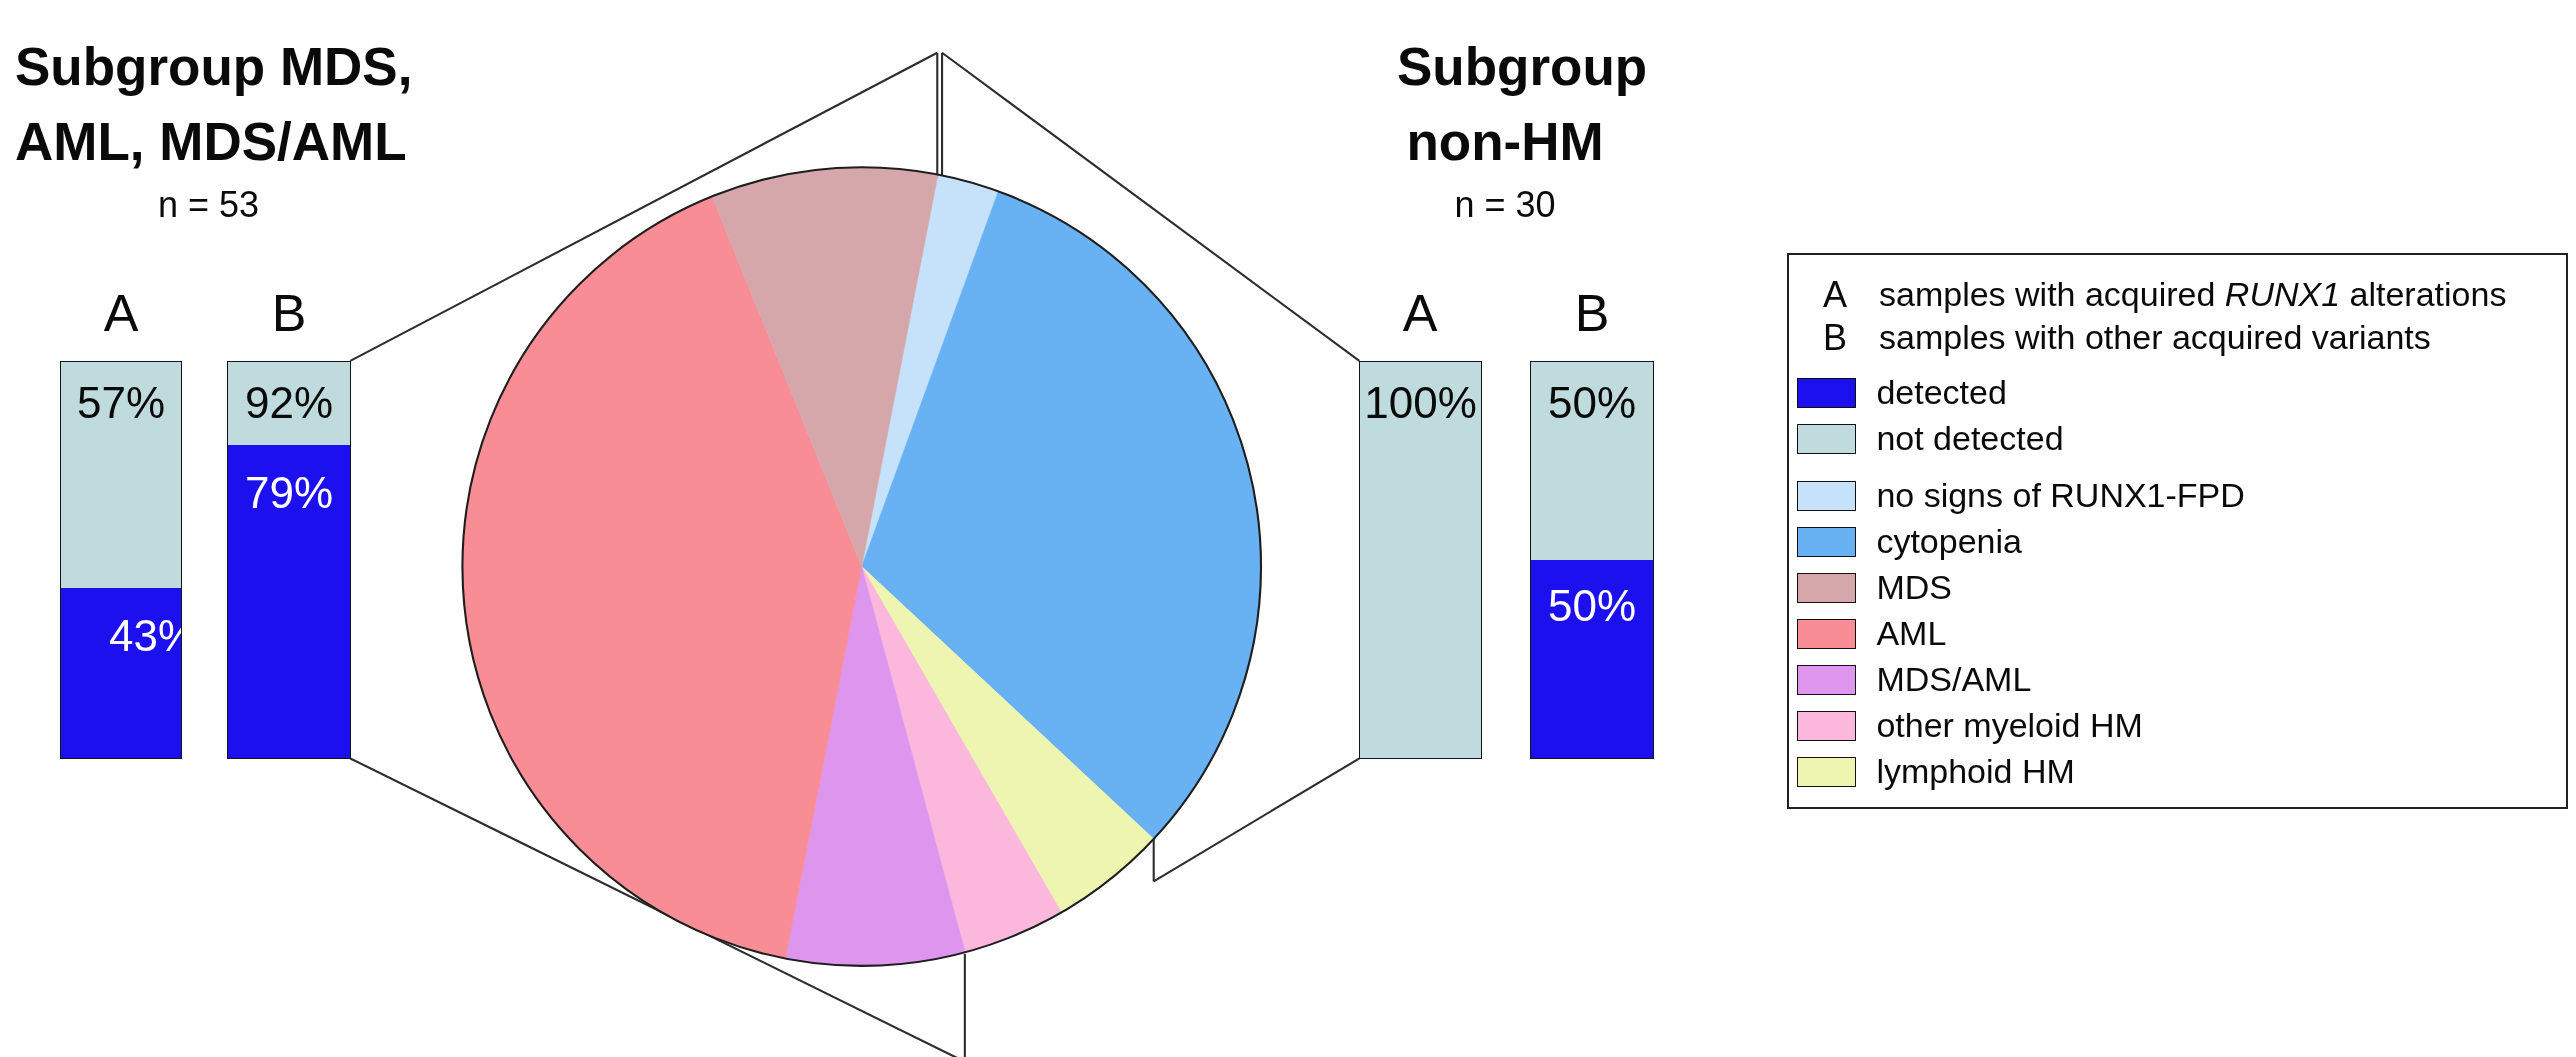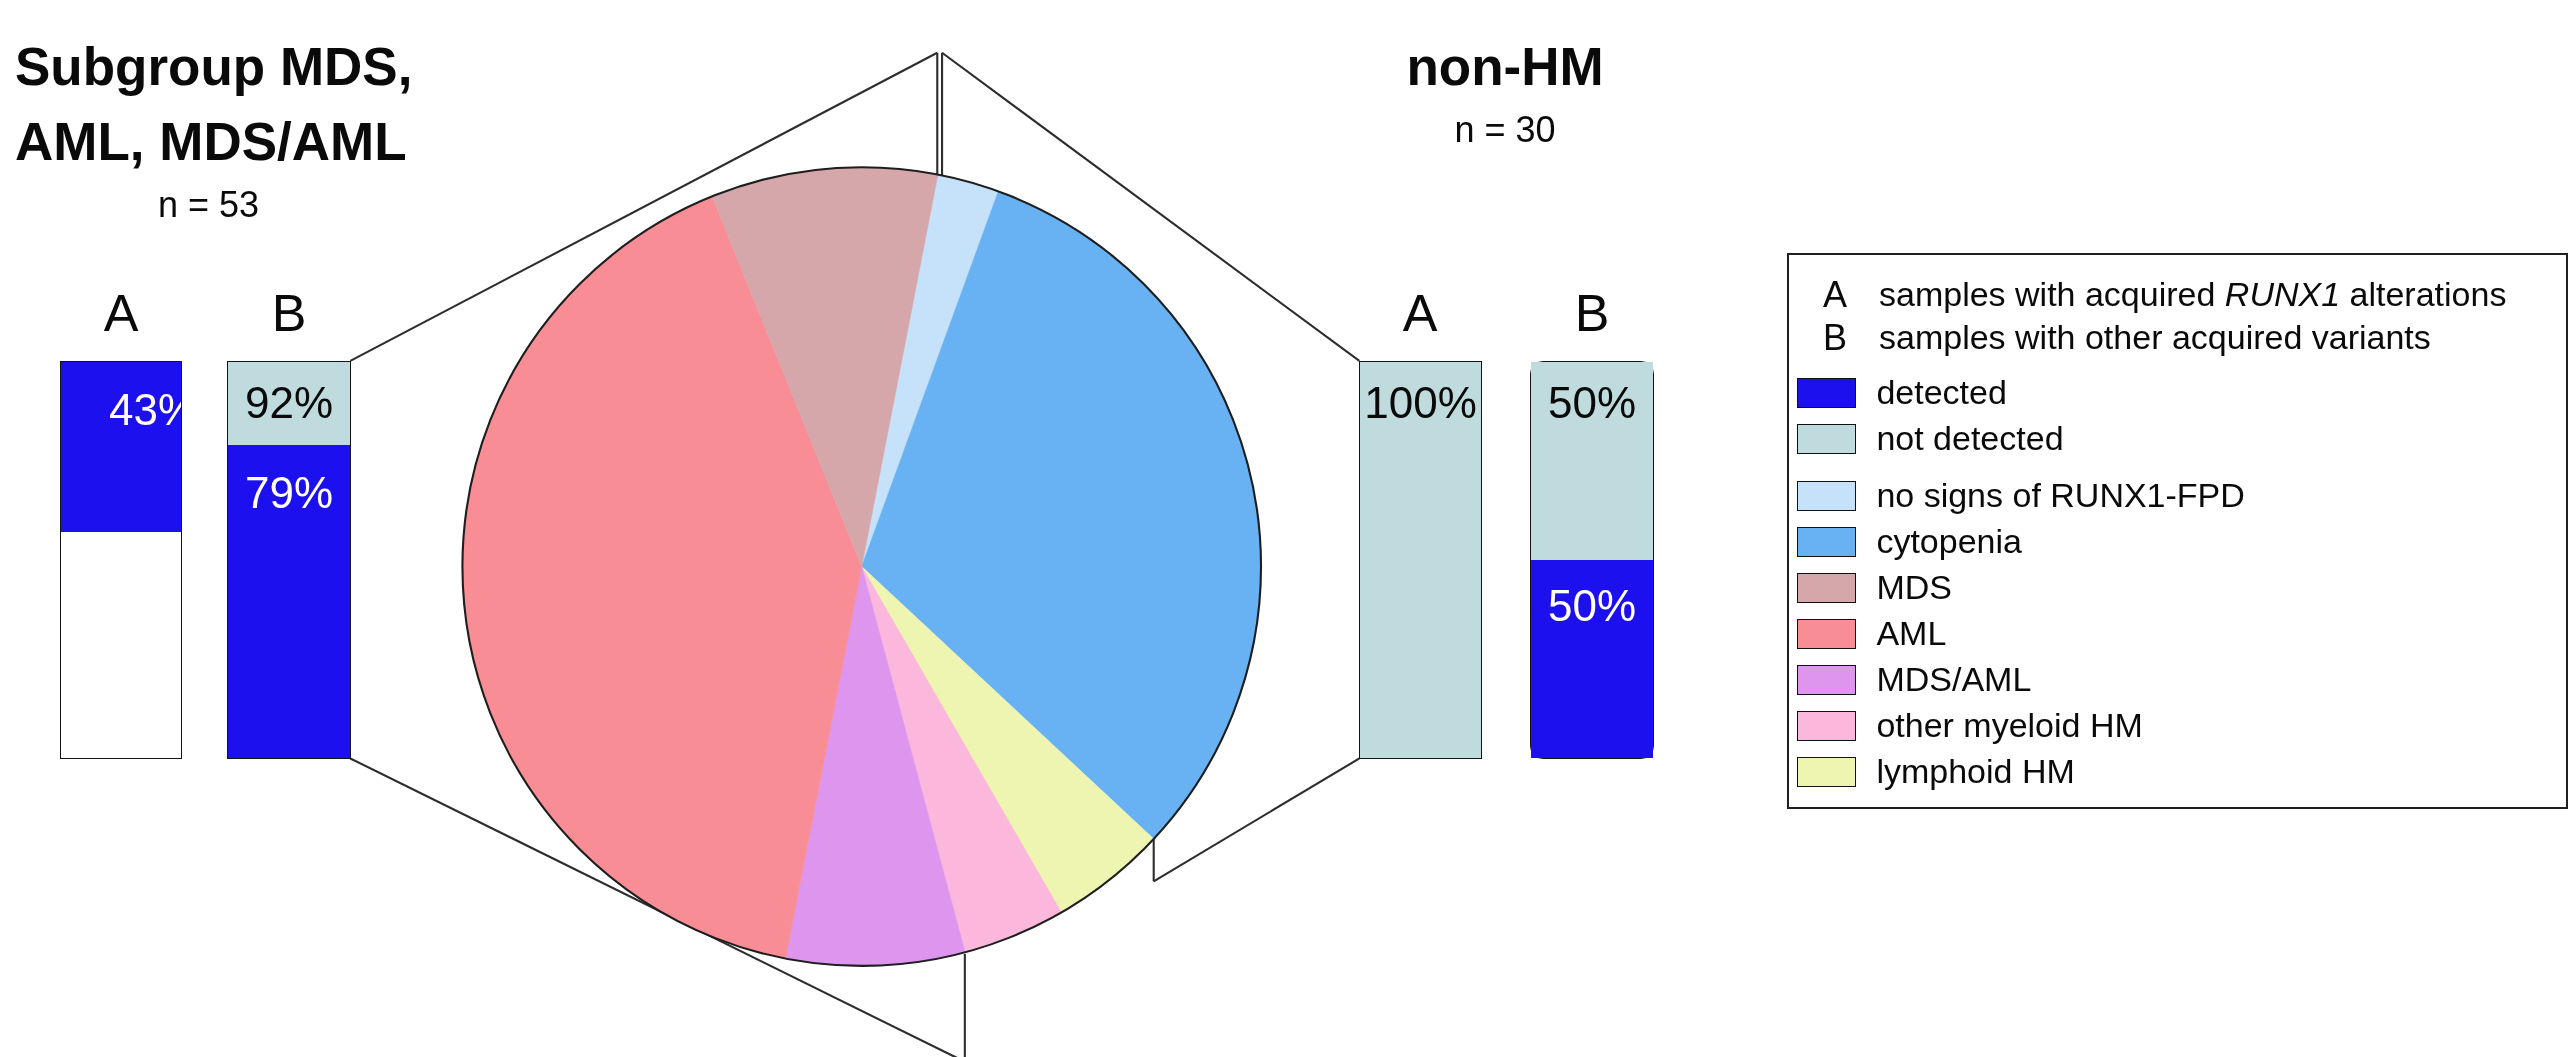--- a/index.html
+++ b/index.html
@@ -65,51 +65,55 @@
       <circle cx="1437" cy="905" r="666" fill="none" stroke="#1e1e1e" stroke-width="3.5"></circle>
     </svg>
 
   <div class="title-block" style="left:15px;top:4.8px;width:387px;">
     <div class="title-line">Subgroup MDS,</div>
     <div class="title-line">AML, MDS/AML</div>
     <div class="title-n">n = 53</div>
   </div>
 
   <div class="title-block" style="left:1397px;top:4.8px;width:216px;">
+    <div class="title-line">Subgroup</div>
     <div class="title-line">non-HM</div>
     <div class="title-n">n = 30</div>
   </div>
 
   <div class="bar-letter" style="left:94px;">A</div>
   <div class="bar-letter" style="left:262px;">B</div>
   <div class="bar-letter" style="left:1393px;">A</div>
   <div class="bar-letter" style="left:1565px;">B</div>
 
   <div class="bar" style="left:60px;width:122px;">
+    <div class="seg" style="height: 57%; background: rgb(191, 219, 221);">
+      <span class="pct" style="color: rgb(10, 10, 10);">57%</span>
+    </div>
     <div class="seg" style="height: 43%; background: rgb(28, 16, 239);">
       <span class="pct" style="padding-top: 24px; color: rgb(255, 255, 255); padding-left: 48px;">43%</span>
     </div>
   </div>
 
   <div class="bar" style="left:227px;width:124px;">
     <div class="seg" style="height: 21%; background: rgb(191, 219, 221);">
       <span class="pct" style="color: rgb(10, 10, 10);">92%</span>
     </div>
     <div class="seg" style="height: 79%; background: rgb(28, 16, 239);">
       <span class="pct" style="padding-top: 24px; color: rgb(255, 255, 255);">79%</span>
     </div>
   </div>
 
   <div class="bar" style="left:1359px;width:123px;">
     <div class="seg" style="height: 100%; background: rgb(191, 219, 221);">
       <span class="pct" style="color: rgb(10, 10, 10);">100%</span>
     </div>
   </div>
 
-  <div class="bar" style="left:1530px;width:124px;border-radius:13px;">
+  <div class="bar" style="left:1530px;width:124px;">
     <div class="seg" style="height: 50%; background: rgb(191, 219, 221);">
       <span class="pct" style="color: rgb(10, 10, 10);">50%</span>
     </div>
     <div class="seg" style="height: 50%; background: rgb(28, 16, 239);">
       <span class="pct" style="padding-top: 21.6px; color: rgb(255, 255, 255);">50%</span>
     </div>
   </div>
 
   <div id="legend-box">
     <div class="lg-letter-row">

